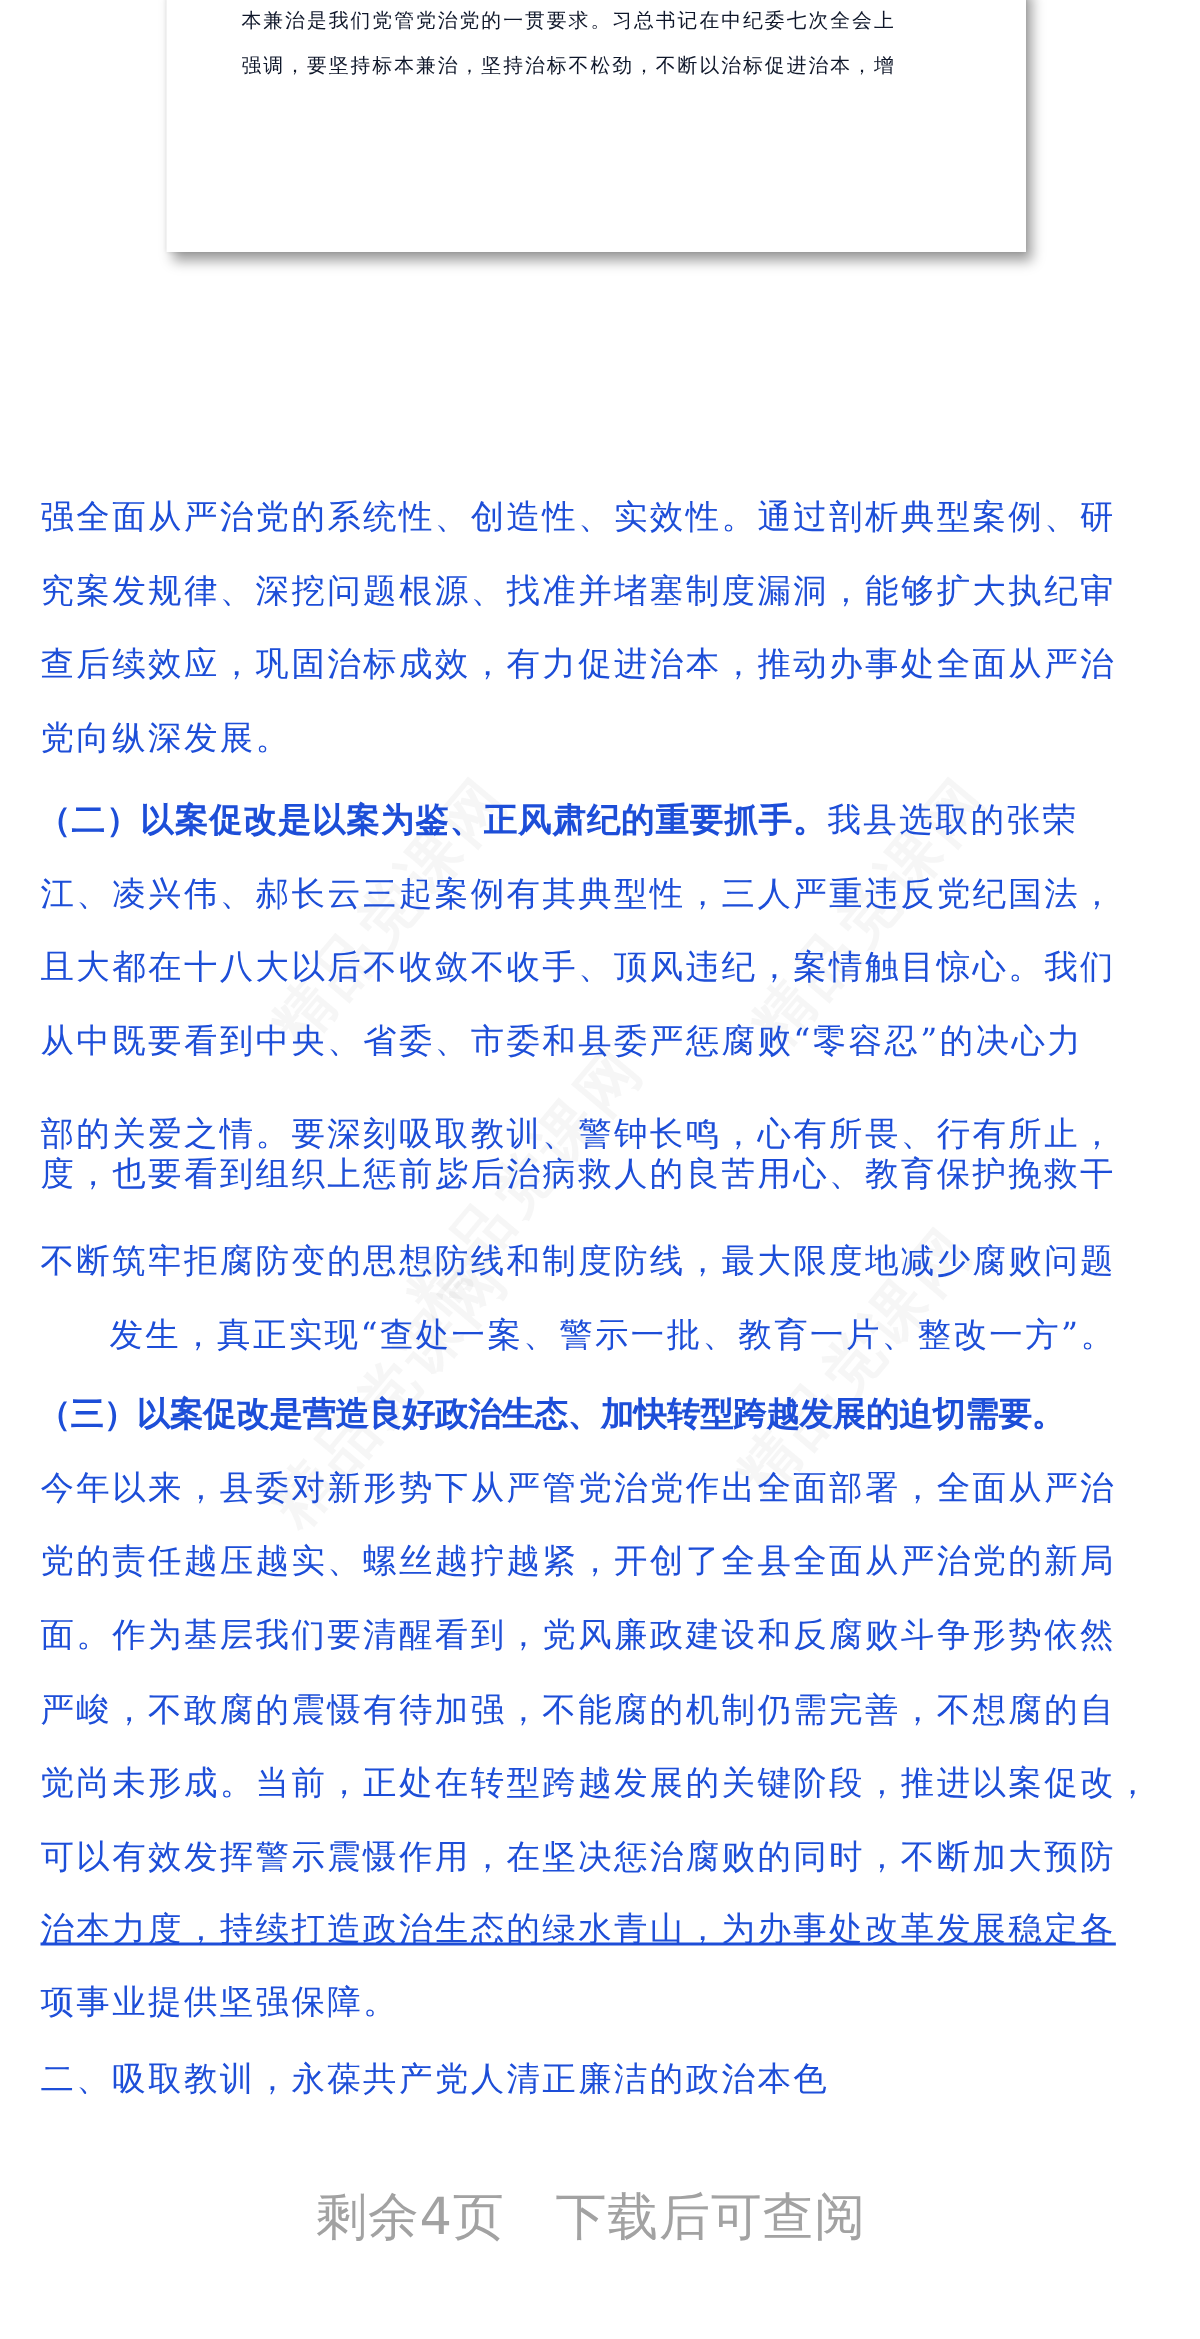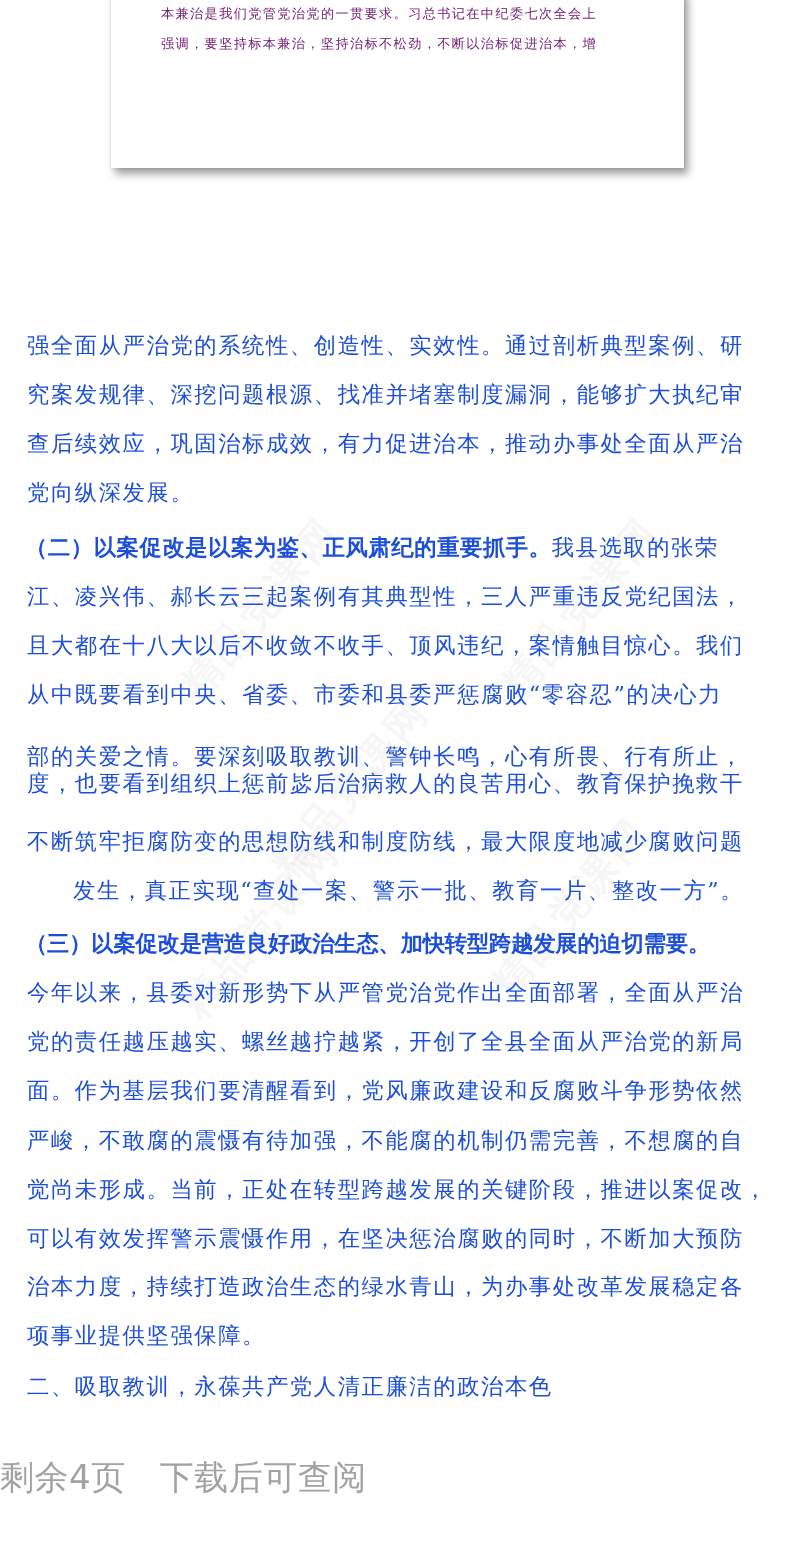--- a/index.html
+++ b/index.html
@@ -4,37 +4,37 @@
 <style>
   html, body { margin: 0; padding: 0; background: #ffffff; }
   body { width: 800px; height: 1559px; position: relative; overflow: hidden;
          font-family: "DejaVu Serif", "Liberation Serif", serif; color: #1a1a1a; }
 
   
   .page-card { position: absolute; left: 111px; top: -10px; width: 573px; height: 178px;
                background: #ffffff;
                box-shadow: 4px 6px 8px rgba(0,0,0,0.38), 0 0 3px rgba(0,0,0,0.12); }
   .card-line { position: absolute; left: 50px; font-size: 13.2px; letter-spacing: 1.35px;
-               color: #701a75; white-space: nowrap; }
+               color: #0f172a; white-space: nowrap; }
   .card-line.l1 { top: 15px; }
   .card-line.l2 { top: 45px; }
 
   
   .body-area { position: absolute; left: 27px; top: 0; width: 760px; }
   .line { position: absolute; left: 0; font-size: 22.3px; letter-spacing: 1.6px;
           white-space: nowrap; color: #1d4ed8; line-height: 30px; }
   .heading-inline { font-weight: bold; letter-spacing: 0.6px; }
 
   
   .watermark { position: absolute; font-family: "DejaVu Sans", sans-serif; font-size: 40px;
                color: rgba(160,160,160,0.09); transform: rotate(-50deg); white-space: nowrap;
                letter-spacing: 4px; pointer-events: none; font-weight: bold; }
 
   
-  .more-cta { position: absolute; left: 0; width: 788px; top: 1455px; 
+  .more-cta { position: absolute; left: 0; width: 788px; top: 1455px; text-align: center;
               font-family: "DejaVu Sans", "Liberation Sans", sans-serif; font-size: 34px;
               color: #a2a2a2; letter-spacing: 0.5px; cursor: pointer; }
   .more-cta span + span { margin-left: 34px; }
 </style>
 </head>
 <body>
 
 <div class="page-card">
   <div class="card-line l1">本兼治是我们党管党治党的一贯要求。习总书记在中纪委七次全会上</div>
   <div class="card-line l2">强调，要坚持标本兼治，坚持治标不松劲，不断以治标促进治本，增</div>
@@ -64,21 +64,21 @@
   <div class="line" style="top:826px;">不断筑牢拒腐防变的思想防线和制度防线，最大限度地减少腐败问题</div>
   <div class="line" style="top:875px;margin-left:46px;">发生，真正实现“查处一案、警示一批、教育一片、整改一方”。</div>
 
   <div class="line heading-inline" style="top:928px; left:-2px; letter-spacing:-0.2px;">（三）以案促改是营造良好政治生态、加快转型跨越发展的迫切需要。</div>
   <div class="line" style="top:977px;">今年以来，县委对新形势下从严管党治党作出全面部署，全面从严治</div>
   <div class="line" style="top:1026px;">党的责任越压越实、螺丝越拧越紧，开创了全县全面从严治党的新局</div>
   <div class="line" style="top:1075px;">面。作为基层我们要清醒看到，党风廉政建设和反腐败斗争形势依然</div>
   <div class="line" style="top:1125px;">严峻，不敢腐的震慑有待加强，不能腐的机制仍需完善，不想腐的自</div>
   <div class="line" style="top:1174px;">觉尚未形成。当前，正处在转型跨越发展的关键阶段，推进以案促改，</div>
   <div class="line" style="top:1223px;">可以有效发挥警示震慑作用，在坚决惩治腐败的同时，不断加大预防</div>
-  <div class="line" style="top:1271px;">治本力度，持续打造政治生态的绿水青山，为办事处改革发展稳定各</div>
+  <div class="line" style="top:1271px;text-decoration:underline;">治本力度，持续打造政治生态的绿水青山，为办事处改革发展稳定各</div>
   <div class="line" style="top:1320px;">项事业提供坚强保障。</div>
 
   <div class="line" style="top:1371px;">二、吸取教训，永葆共产党人清正廉洁的政治本色</div>
 </div>
 
 <div class="more-cta">
   <span>剩余4页</span><span>下载后可查阅</span>
 </div>
 
 </body></html>

